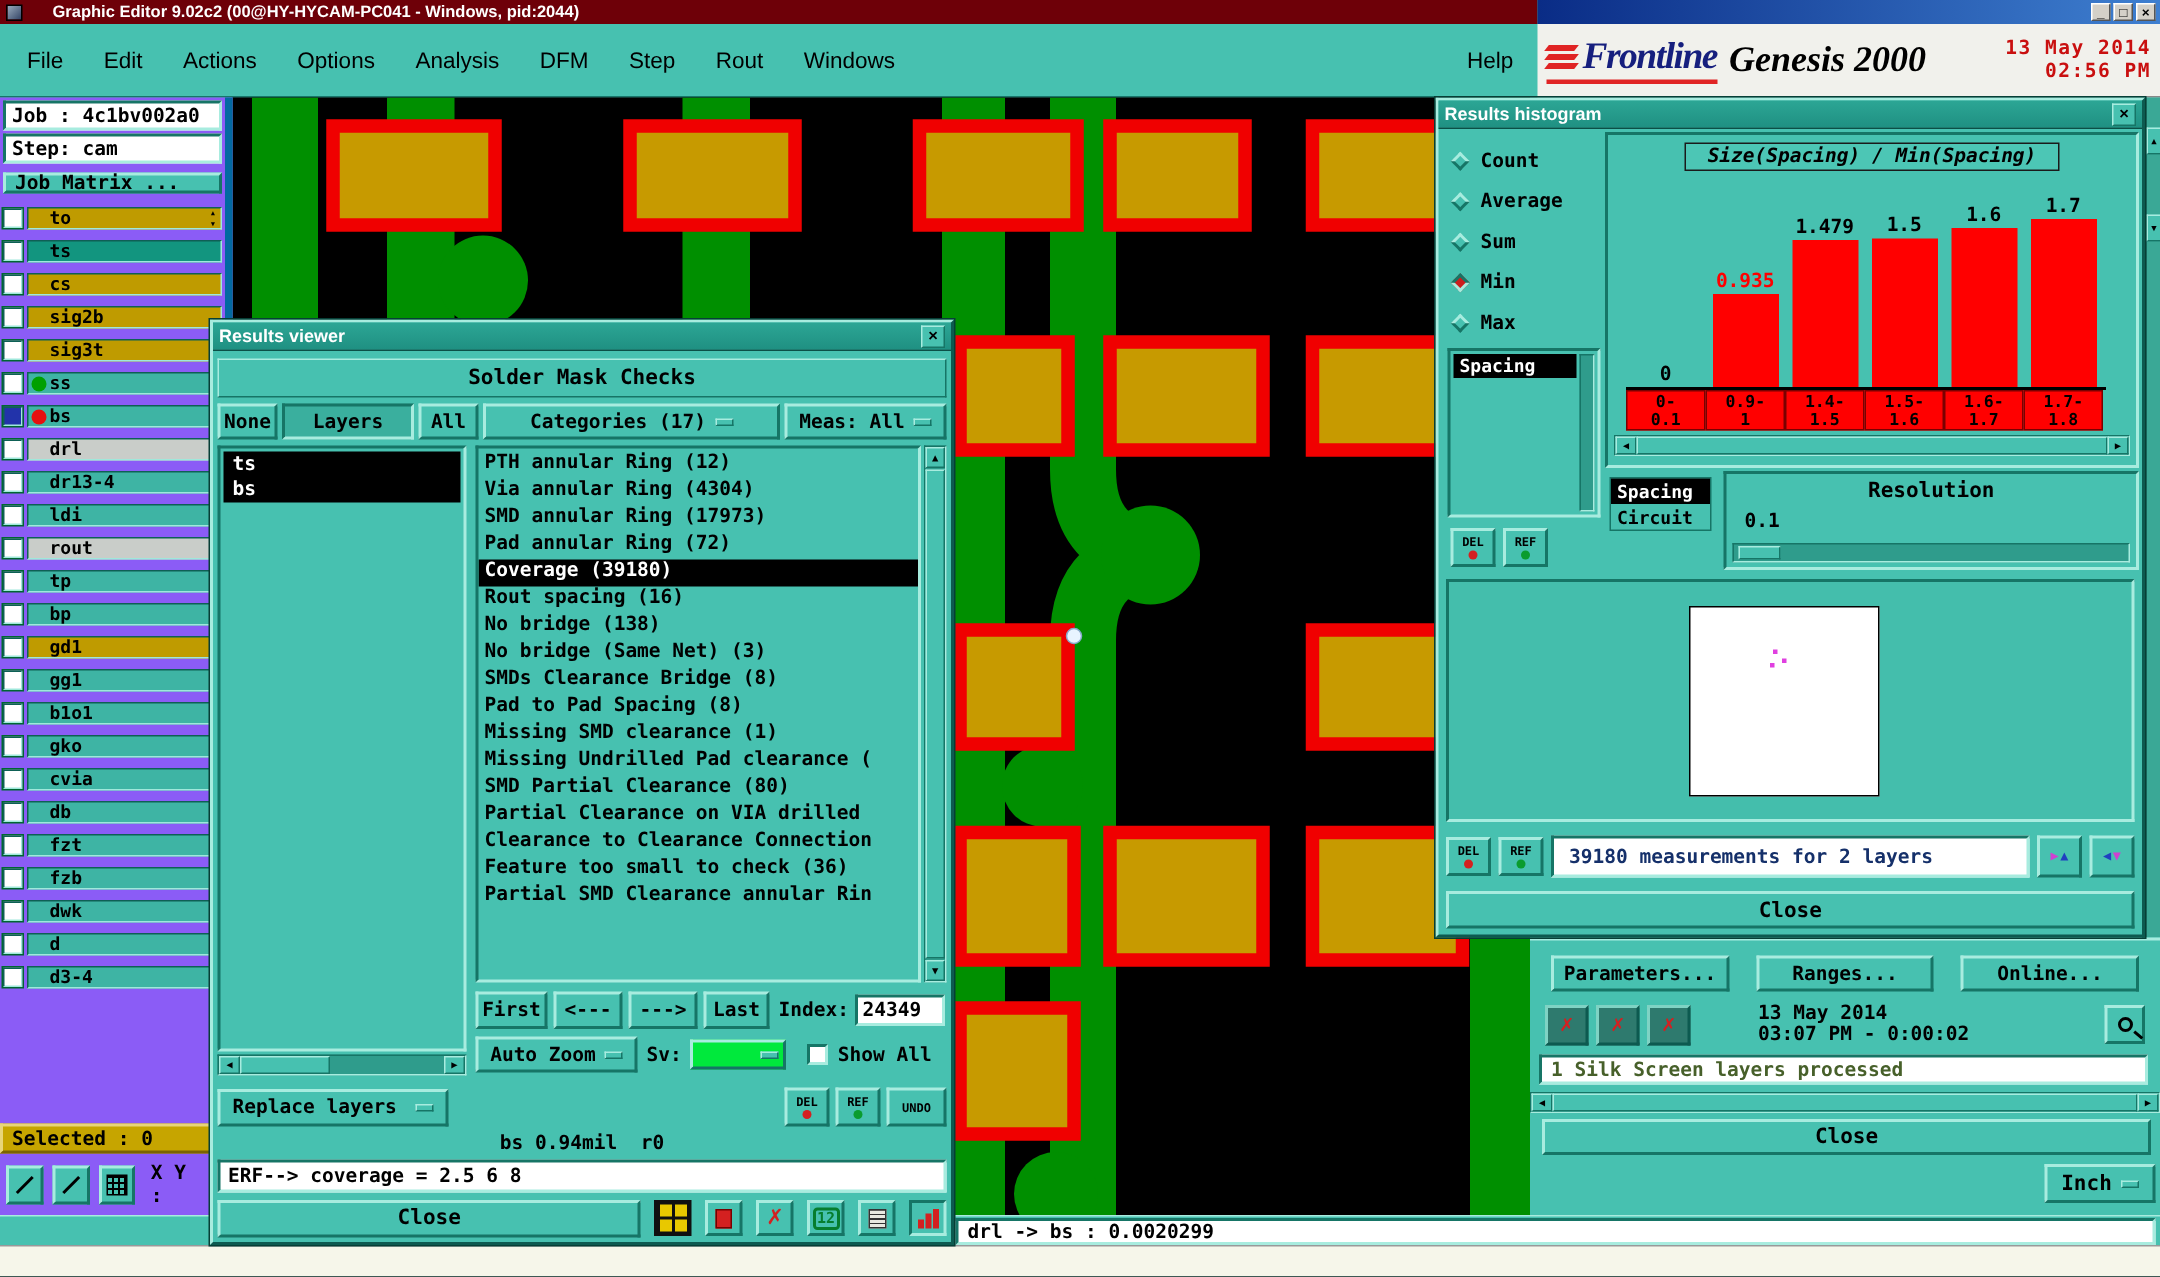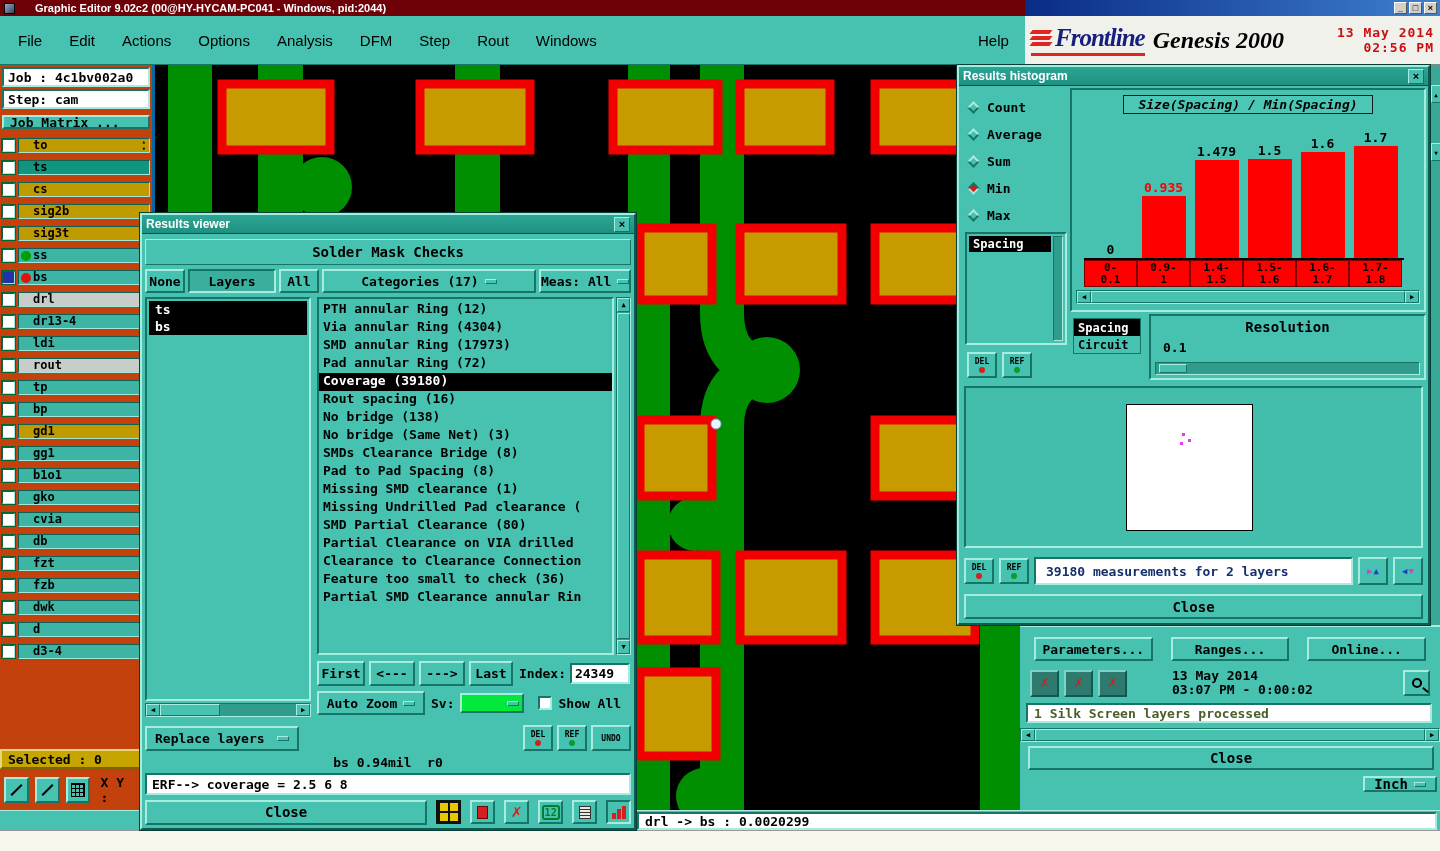--- a/index.html
+++ b/index.html
@@ -20,21 +20,21 @@
 .menu-item{cursor:default}
 .menu-help{position:absolute;left:978px}
 .header{position:absolute;left:1025px;top:16px;width:415px;height:49px;background:#f1f1ec;border-bottom:1px solid #888;display:flex;align-items:center;padding:0 6px;gap:8px}
 .fl-logo{display:flex;align-items:center;border-bottom:3px solid #e02424;padding-bottom:1px}
 .fl-mark{display:block;margin-right:4px}
 .fl-mark i{display:block;height:4px;width:20px;background:#e02424;margin:2px 0;transform:skewX(-38deg)}
 .fl-name{font:italic bold 25px "Liberation Serif",serif;color:#161f7e;letter-spacing:-1px}
 .product{font:italic bold 24px "Liberation Serif",serif;color:#000;white-space:nowrap}
 .datetime{margin-left:auto;text-align:right;color:#c90f0f;font:bold 13px "DejaVu Sans Mono",monospace;letter-spacing:1px;line-height:15px;white-space:nowrap}
 
-.sidebar{position:absolute;left:0;top:65px;width:155px;height:745px;background:#c2410c;border-right:3px solid #0369a1;z-index:2}
+.sidebar{position:absolute;left:0;top:65px;width:155px;height:745px;background:#8b5cf6;border-right:5px solid #0369a1;z-index:2}
 .job-field,.step-field{margin:2px 2px 0 2px;height:20px;display:flex;align-items:center;padding:0 4px;font:bold 13px "DejaVu Sans Mono",monospace}
 .job-matrix{margin:6px 2px 0 2px;height:14px;justify-content:flex-start;padding:4px 6px}
 .layer-list{margin:8px 0 0 2px}
 .layer-row{display:flex;align-items:center;height:16px;margin-bottom:6px}
 .layer-row.gap{margin-top:4px}
 .layer-check{width:13px;height:13px;background:#fff;border:1px solid;border-color:#0e6055 #9fe8db #9fe8db #0e6055;outline:1px solid #063;flex:none;margin-right:3px}
 .layer-row.sel .layer-check{background:#2233aa}
 .layer-name{position:relative;flex:1;height:15px;display:flex;align-items:center;padding-left:14px;font:bold 12px "DejaVu Sans Mono",monospace;color:#000;border:1px solid;border-color:#0e6055 #9fe8db #9fe8db #0e6055;background:#3eb4a4;margin-right:2px}
 .lt-gold .layer-name{background:#bf9b00}
 .lt-teal .layer-name{background:#3eb4a4}
@@ -67,21 +67,21 @@
 .win-x{margin-left:auto;width:16px;height:15px;background:#47c1b0;border:1px solid;border-color:#a8ecdf #167566 #167566 #a8ecdf;color:#000;font:bold 11px "Liberation Sans",sans-serif;display:flex;align-items:center;justify-content:center;line-height:1}
 
 .rv-window{left:140px;top:213px;width:496px;height:617px;z-index:4}
 .rv-body{padding:3px;position:relative}
 .rv-header{height:26px;margin-top:2px;border:1px solid;border-color:#a8ecdf #167566 #167566 #a8ecdf;display:flex;align-items:center;justify-content:center;font:bold 14px "DejaVu Sans Mono",monospace}
 .rv-filters{display:flex;gap:3px;margin-top:4px;height:24px}
 .rv-filters .btn{height:24px}
 .f-none{width:40px}.f-layers{width:88px}.f-all{width:40px}
 .btn.active{border-color:#167566 #a8ecdf #a8ecdf #167566;background:#3aaf9e}
 .cat-combo{flex:1;}
-.meas-combo{width:92px}
+.meas-combo{width:108px}
 .rv-lists{display:flex;gap:6px;margin-top:4px}
 .rv-left{width:166px}
 .rv-layer-list{height:404px;padding:2px;overflow:hidden}
 .rv-litem{height:17px;display:flex;align-items:center;padding:0 6px;font:bold 13px "DejaVu Sans Mono",monospace}
 .rv-litem.sel{background:#000;color:#fff}
 .rv-left .hscroll{margin-top:2px}
 .rv-right{flex:1}
 .rv-cat-wrap{display:flex;gap:2px}
 .rv-cat-list{height:358px;flex:1;padding:2px 0;overflow:hidden}
 .rv-citem{height:18px;line-height:18px;padding:0 4px;font:bold 13px "DejaVu Sans Mono",monospace;white-space:nowrap;overflow:hidden;color:#000}
@@ -164,21 +164,21 @@
 .pp-icon-row{display:flex;align-items:center;gap:5px;margin:8px 10px 0 10px}
 .tool-btn{width:29px;height:27px;background:#2e7a6e;border:2px solid;border-color:#7fd3c4 #0d5a50 #0d5a50 #7fd3c4;display:flex;align-items:center;justify-content:center;position:relative}
 .tool-btn .red-x{font-size:12px}
 .pp-date{margin-left:40px;font:bold 13px "DejaVu Sans Mono",monospace;line-height:14px;color:#000;white-space:nowrap}
 .mag-btn{margin-left:auto;width:27px;height:26px;position:relative}
 .mag{width:10px;height:10px;border:2px solid #000;border-radius:50%;position:relative}
 .mag::after{content:"";position:absolute;left:8px;top:9px;width:7px;height:2px;background:#000;transform:rotate(40deg)}
 .pp-status{margin:6px 8px 0 6px;height:20px;display:flex;align-items:center;padding:0 6px;font:bold 13px "DejaVu Sans Mono",monospace;color:#47602a}
 .pp-scroll{margin:5px 0 0 0}
 .pp-close{margin:4px 6px 0 8px;height:24px;font-size:14px}
-.inch-btn{position:absolute;left:1363px;top:776px;width:74px;height:16px;z-index:2;font-size:14px}
+.inch-btn{position:absolute;left:1363px;top:776px;width:74px;height:26px;z-index:2;font-size:14px}
 
 .statusbar{position:absolute;left:0;top:810px;width:1440px;height:20px;background:#47c1b0;border-top:1px solid #a8ecdf;z-index:2}
 .status-box{position:absolute;left:637px;right:3px;top:1px;height:18px;display:flex;align-items:center;padding:0 6px;font:bold 13px "DejaVu Sans Mono",monospace}
 .bottom-strip{position:absolute;left:0;top:830px;width:1440px;height:21px;background:#f6f6ea;border-top:1px solid #999;z-index:2}
 </style>
 </head>
 <body>
 
 <div class="screen">
 

